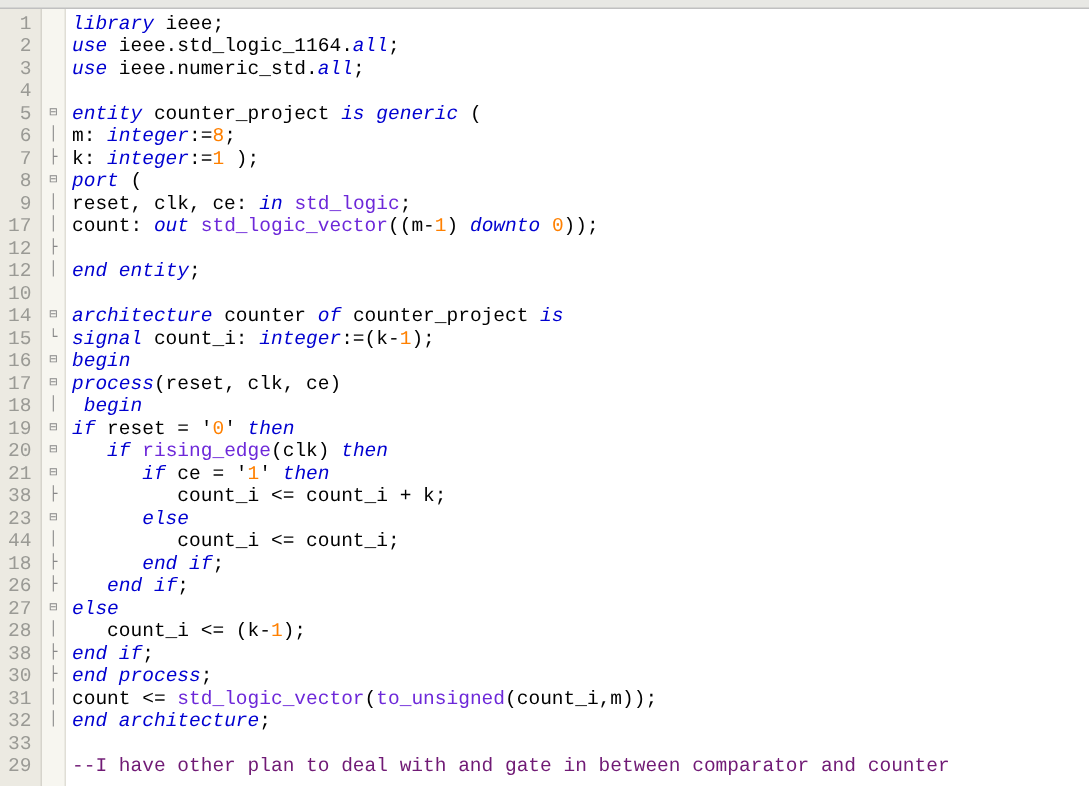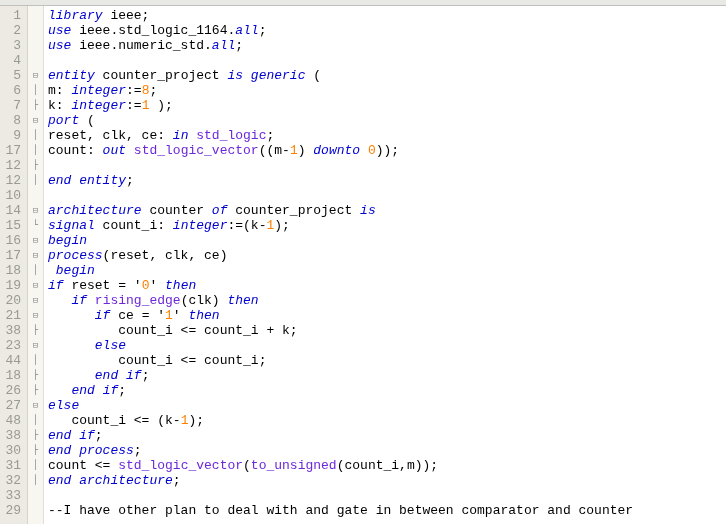--- a/index.html
+++ b/index.html
@@ -55,21 +55,21 @@
       background: #fff;
       padding: 2px 0 0 4px;
       line-height: 15px;
       white-space: pre;
       color: #000;
     }
     .code div { height: 15px; }
     .kw { color: #0000d0; font-style: italic; }
     .num { color: #ff8000; }
     .func { color: #6d28d9; }
-    .comment { color: #000000; }
+    .comment { color: #701a75; }
   </style>
 </head>
 <body>
 
 <div class="toolbar"></div>
 <div class="editor">
   <div class="gutter" id="gutter">
       <div>1</div>
       <div>2</div>
       <div>3</div>
@@ -90,21 +90,21 @@
       <div>18</div>
       <div>19</div>
       <div>20</div>
       <div>21</div>
       <div>38</div>
       <div>23</div>
       <div>44</div>
       <div>18</div>
       <div>26</div>
       <div>27</div>
-      <div>48</div>
+      <div>28</div>
       <div>38</div>
       <div>30</div>
       <div>31</div>
       <div>32</div>
       <div>33</div>
       <div>29</div>
     </div>
   <div class="fold" id="fold">
       <div></div>
       <div></div>

